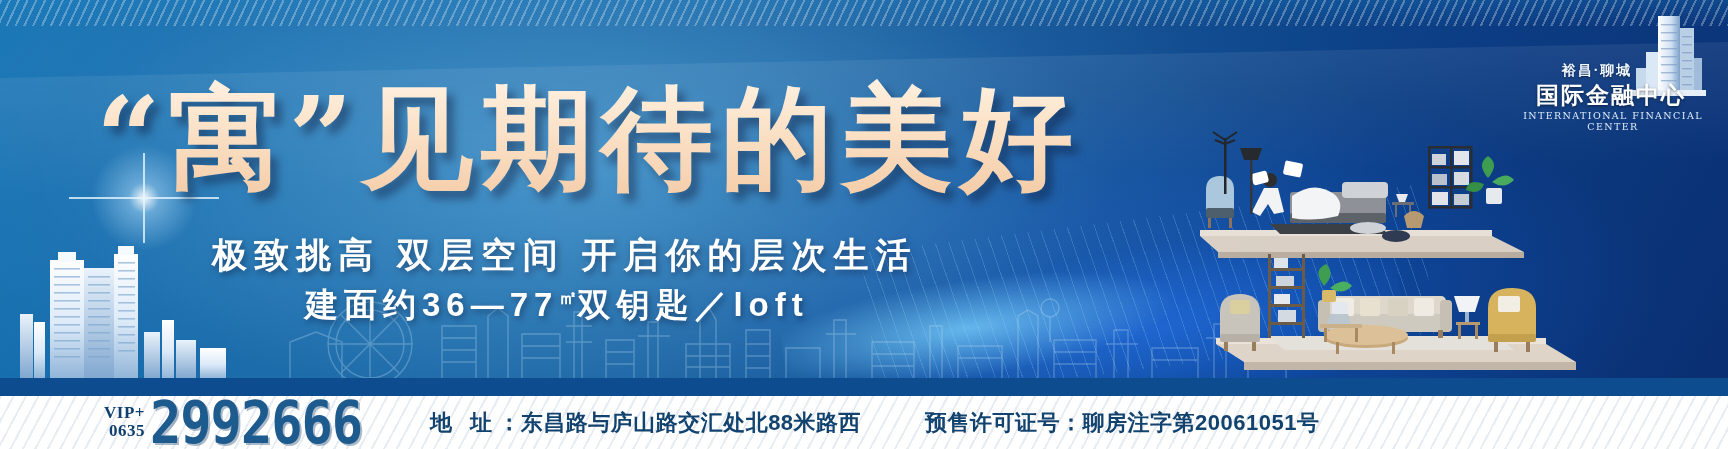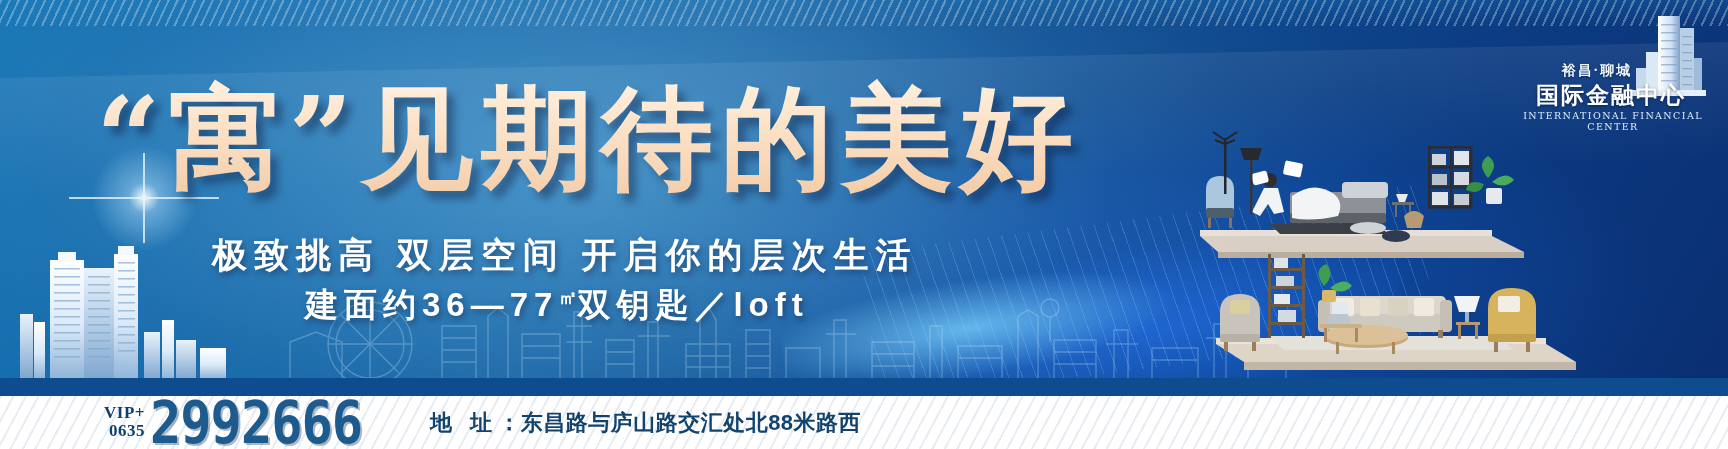--- a/index.html
+++ b/index.html
@@ -459,18 +459,21 @@
       </div>
       <div class="phone">2992666</div>
     </div>
 
     <div class="info-items">
 
       <div class="info-item">
         <span class="lbl">地 址</span><span>：</span><span>东昌路与庐山路交汇处北88米路西</span>
       </div>
 
+      <div class="info-item">
+        <span>预售许可证号</span><span>：</span><span>聊房注字第20061051号</span>
+      </div>
 
 
     </div>
   </div>
 
 </div>
 
 </body></html>

